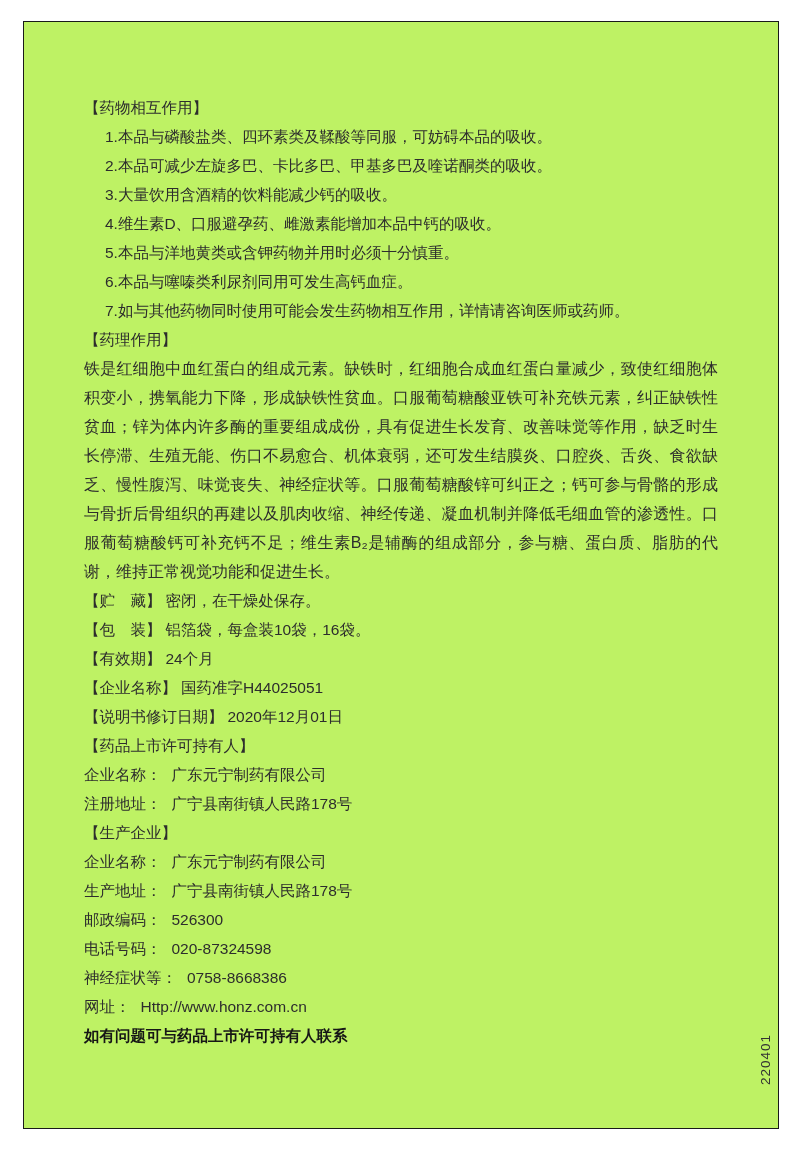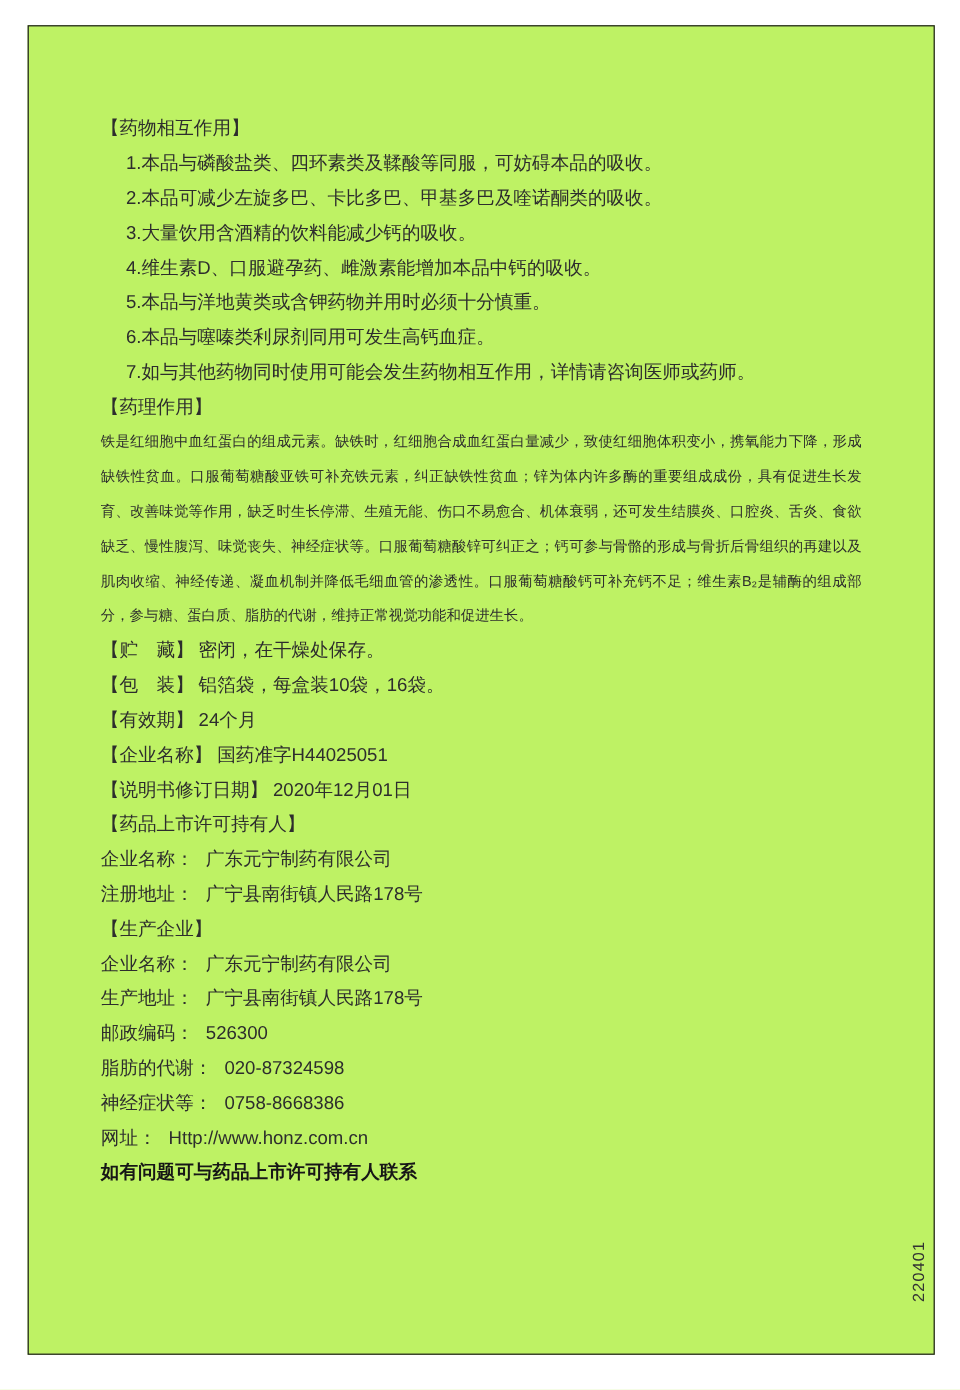--- a/index.html
+++ b/index.html
@@ -35,21 +35,21 @@
   .line {
     line-height: 29px;
     height: 29px;
     white-space: nowrap;
     overflow: visible;
   }
   .indent {
     padding-left: 21px;
   }
   .para {
-    font-size: 12px;
+    font-size: 16px;
     line-height: 29px;
     text-align: justify;
     text-justify: inter-ideograph;
     margin: 0;
   }
   .f-label {
     margin-right: 4px;
   }
   .kv-label {
     margin-right: 10px;
@@ -119,21 +119,21 @@
     <div class="line">
       <span class="kv-label">企业名称：</span><span>广东元宁制药有限公司</span>
     </div>
     <div class="line">
       <span class="kv-label">生产地址：</span><span>广宁县南街镇人民路178号</span>
     </div>
     <div class="line">
       <span class="kv-label">邮政编码：</span><span>526300</span>
     </div>
     <div class="line">
-      <span class="kv-label">脂肪的代谢：</span><span>020-87324598</span>
+      <span class="kv-label">电话号码：</span><span>020-87324598</span>
     </div>
     <div class="line">
       <span class="kv-label">神经症状等：</span><span>0758-8668386</span>
     </div>
     <div class="line">
       <span class="kv-label">网址：</span><span>Http://www.honz.com.cn</span>
     </div>
 
     <div class="line bold">如有问题可与药品上市许可持有人联系</div>
 

